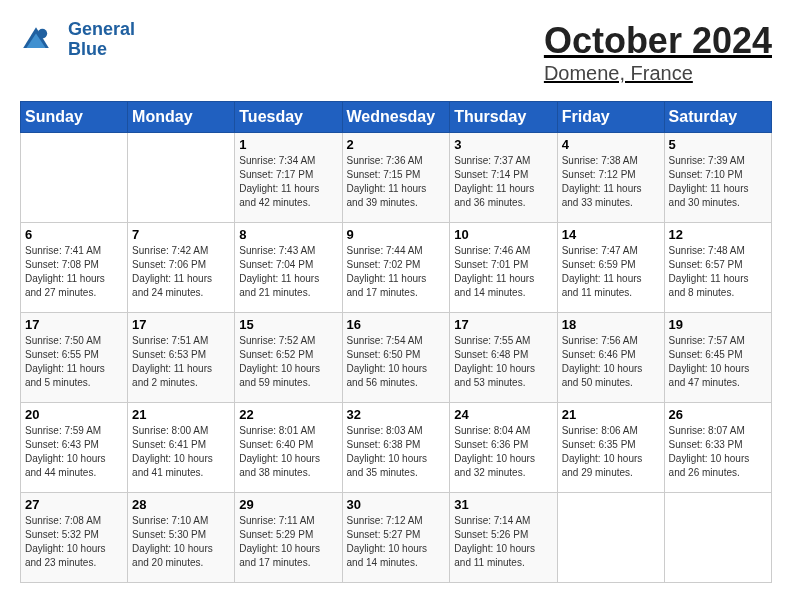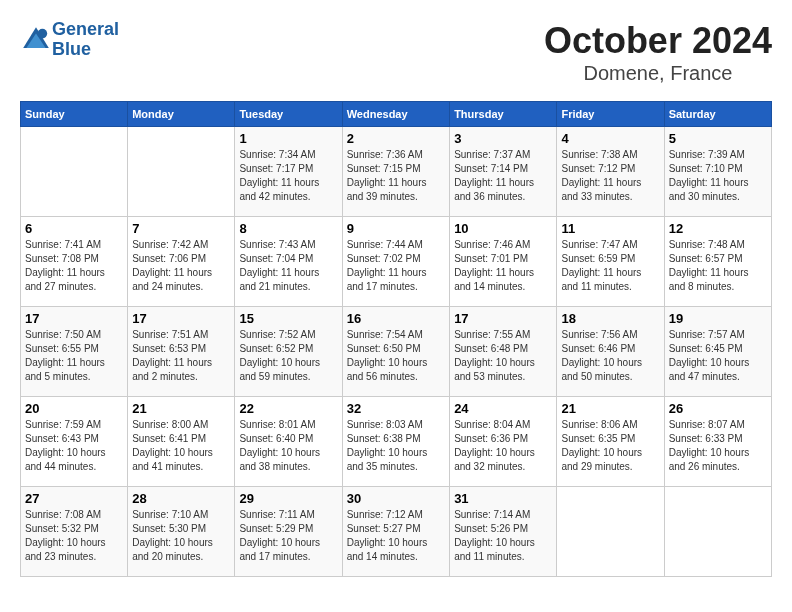--- a/index.html
+++ b/index.html
@@ -12,53 +12,53 @@
     }
     .header {
       display: flex;
       justify-content: space-between;
       align-items: flex-start;
       margin-bottom: 16px;
     }
     .logo {
       display: flex;
       align-items: center;
-      gap: 0;
+      gap: 16px;
     }
     .logo-text {
       font-size: 18px;
       font-weight: bold;
       line-height: 1.1;
     }
     .logo-text span { color: #2060a0; display: block; }
     .logo-icon {
       width: 32px;
       height: 32px;
     }
-    .title-block { text-align: center; }
+    .title-block { text-align: left; text-decoration: underline; }
     .month-title {
       font-size: 36px;
       font-weight: bold;
       color: #222;
     }
     .location {
       font-size: 20px;
       color: #444;
     }
     table {
       width: 100%;
       border-collapse: collapse;
       font-size: 11px;
     }
     thead th {
       background: #2060c0;
       color: #fff;
       padding: 6px 4px;
       text-align: left;
-      font-size: 11px;
+      font-size: 16px;
       font-weight: bold;
       border: 1px solid #1a50a0;
     }
     tbody td {
       vertical-align: top;
       border: 1px solid #ccc;
       padding: 4px 4px;
       min-height: 70px;
       height: 90px;
       width: 108px;
@@ -150,21 +150,21 @@
         </td>
         <td>
           <div class="day-number">9</div>
           <div class="day-info">Sunrise: 7:44 AM<br>Sunset: 7:02 PM<br>Daylight: 11 hours and 17 minutes.</div>
         </td>
         <td>
           <div class="day-number">10</div>
           <div class="day-info">Sunrise: 7:46 AM<br>Sunset: 7:01 PM<br>Daylight: 11 hours and 14 minutes.</div>
         </td>
         <td>
-          <div class="day-number">11</div>
+          <div class="day-number">14</div>
           <div class="day-info">Sunrise: 7:47 AM<br>Sunset: 6:59 PM<br>Daylight: 11 hours and 11 minutes.</div>
         </td>
         <td>
           <div class="day-number">12</div>
           <div class="day-info">Sunrise: 7:48 AM<br>Sunset: 6:57 PM<br>Daylight: 11 hours and 8 minutes.</div>
         </td>
       </tr>
       <tr>
         <td>
           <div class="day-number">17</div>

